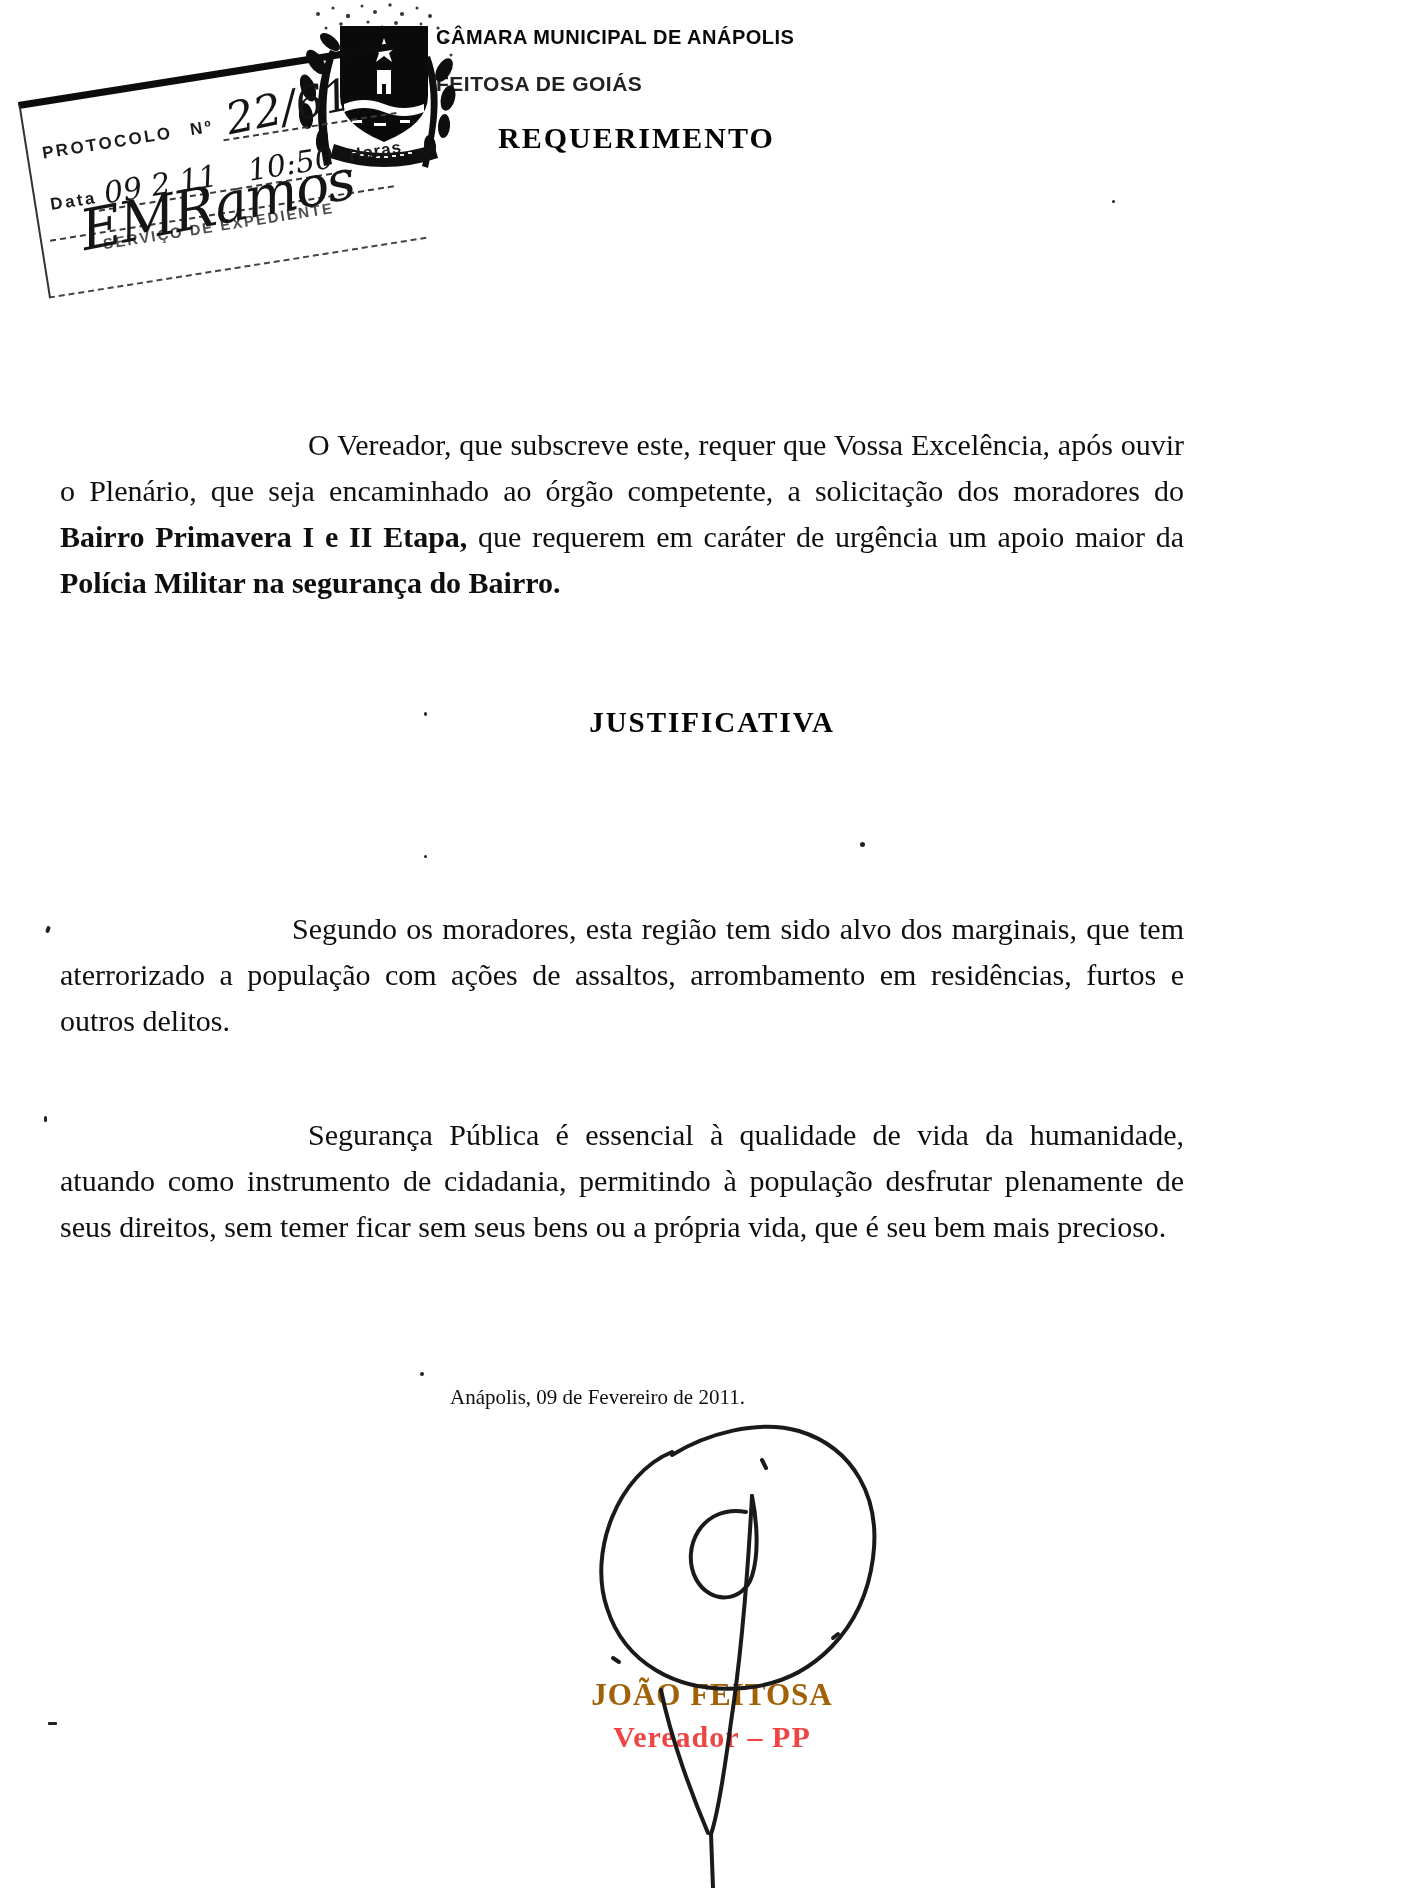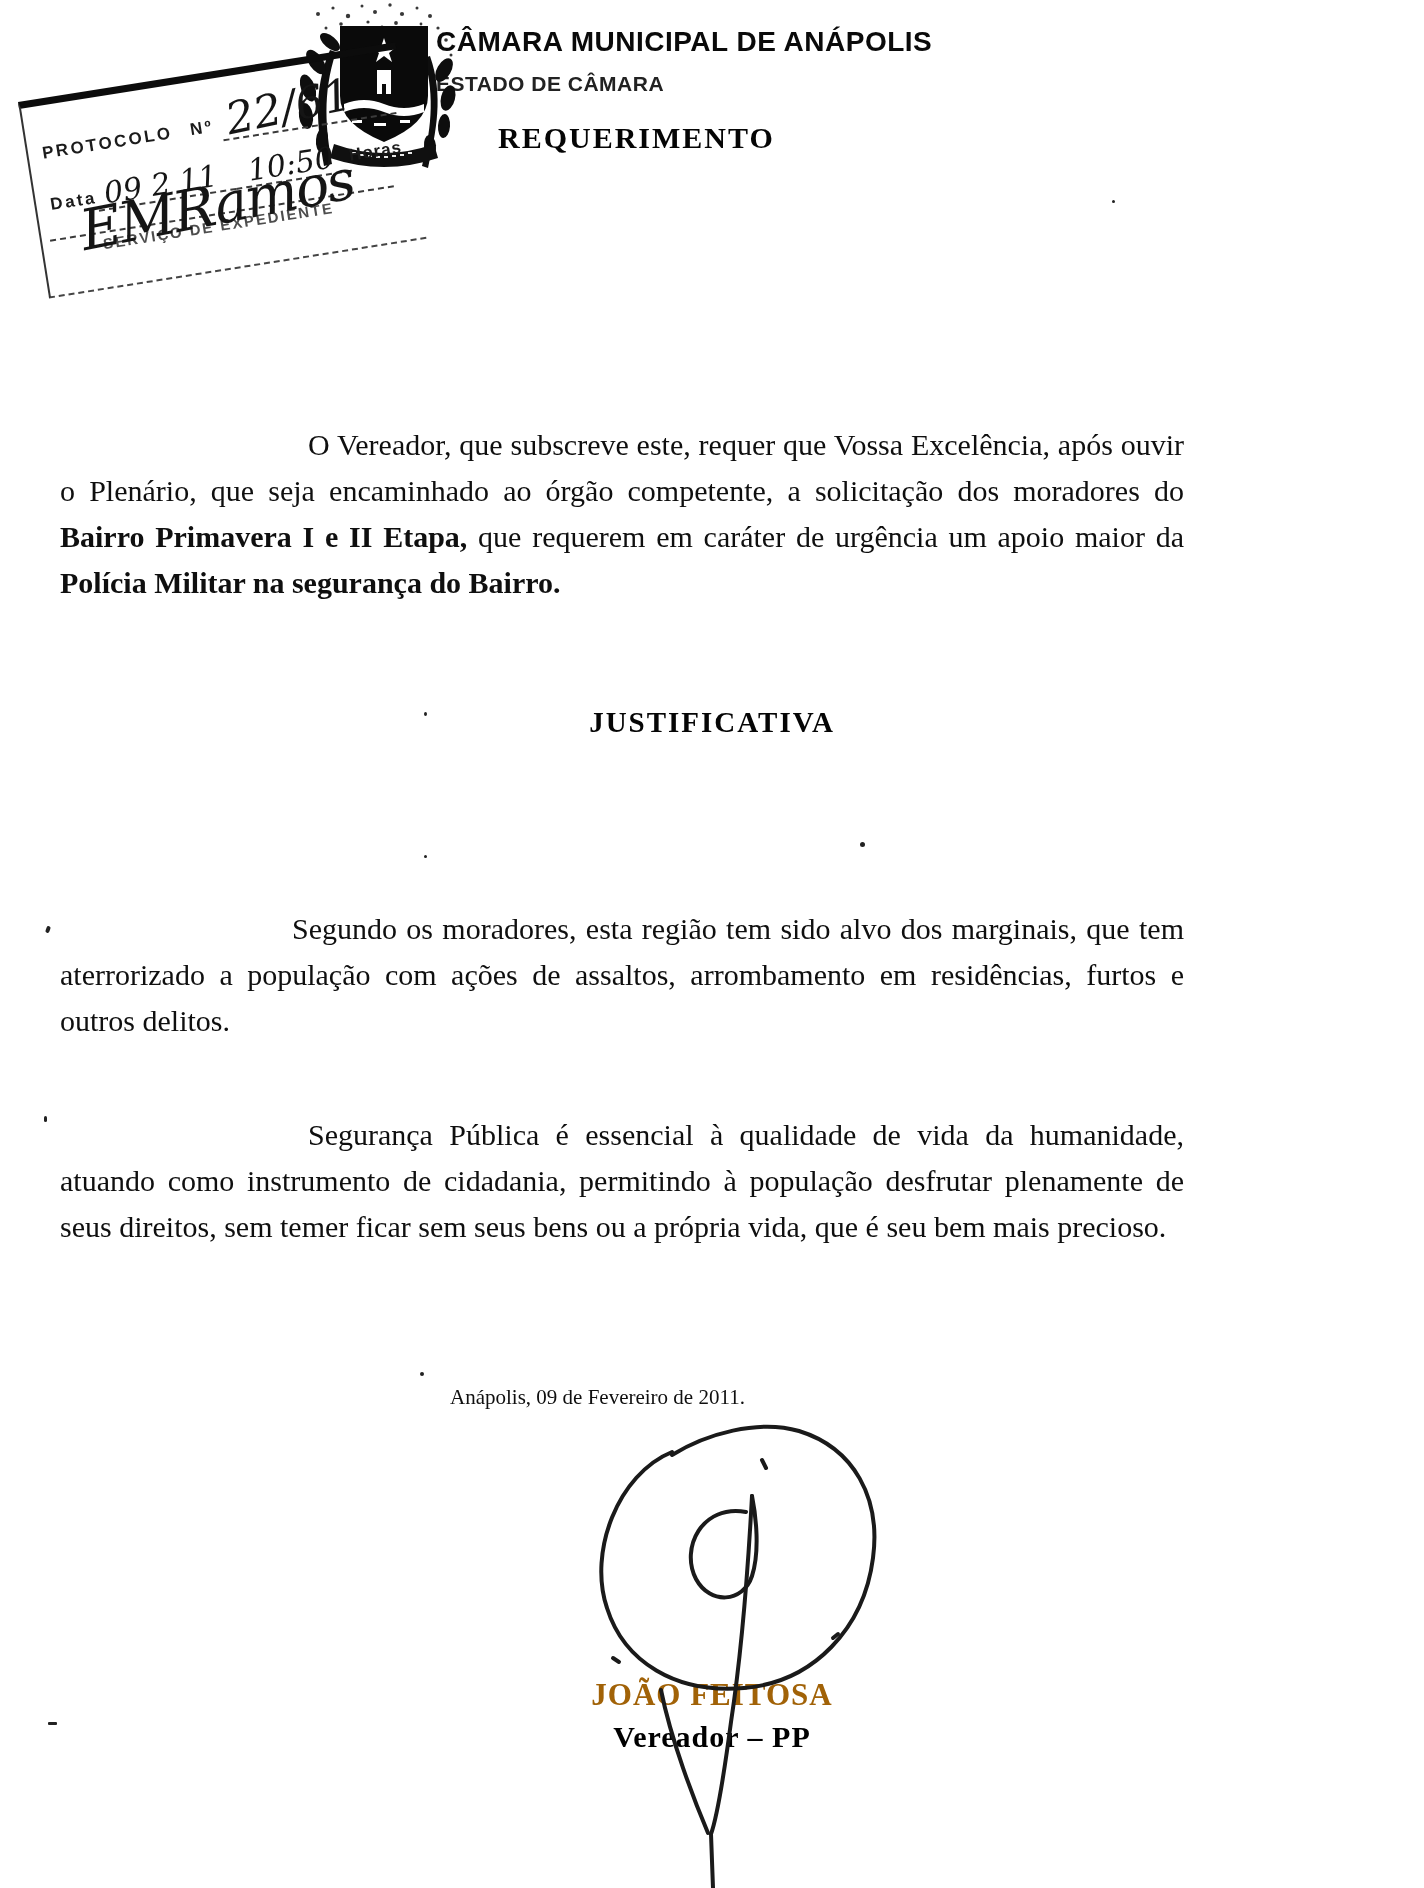--- a/index.html
+++ b/index.html
@@ -6,21 +6,21 @@
   body{
     width:1424px;height:1888px;position:relative;background:#ffffff;
     font-family:"Liberation Serif","DejaVu Serif",serif;color:#111;
     overflow:hidden;
   }
   .abs{position:absolute;}
 
   
   .org-name{
     left:436px;top:26px;font-family:"Liberation Sans","DejaVu Sans",sans-serif;
-    font-weight:bold;font-size:28px;letter-spacing:.5px;color:#0a0a0a;
+    font-weight:bold;font-size:20px;letter-spacing:.5px;color:#0a0a0a;
   }
   .org-state{
     left:436px;top:72px;font-family:"Liberation Sans","DejaVu Sans",sans-serif;
     font-weight:bold;font-size:21px;letter-spacing:.5px;color:#222;
   }
   .doc-title{
     left:487px;top:121px;font-weight:bold;font-size:30px;letter-spacing:2px;color:#050505;margin-left:11px;
   }
 
   
@@ -75,21 +75,21 @@
   }
   .dateline{left:450px;top:1385px;font-size:21px;color:#0f0f0f;}
 
   
   .sig-name{
     left:0;top:1677px;width:1424px;text-align:center;font-weight:bold;font-size:31px;
     letter-spacing:1px;color:#a16207;
   }
   .sig-title{
     left:0;top:1720px;width:1424px;text-align:center;font-weight:bold;font-size:30px;
-    letter-spacing:1px;color:#000000;
+    letter-spacing:1px;color:#ef4444;
   }
 
   
   .speck{position:absolute;background:#222;border-radius:50%;}
 
   svg{display:block;}
 </style>
 </head>
 <body>
 
@@ -157,21 +157,21 @@
         <rect x="98" y="156" width="4" height="2"></rect>
         <rect x="106" y="156" width="4" height="2"></rect>
         <rect x="114" y="155" width="4" height="2"></rect>
         <rect x="122" y="154" width="4" height="2"></rect>
         <rect x="130" y="152" width="4" height="2"></rect>
       </g>
   </svg>
 </div>
 
 <div class="abs org-name">CÂMARA MUNICIPAL DE ANÁPOLIS</div>
-<div class="abs org-state">ESTADO DE CÂMARA</div>
+<div class="abs org-state">FEITOSA DE GOIÁS</div>
 <div class="abs doc-title">REQUERIMENTO</div>
 
 <div class="abs stamp">
   <div class="stamp-row r1">
     <span class="print">PROTOCOLO</span>
     <span class="print nsup">Nº</span>
     <span class="fill-line">
         <span class="hand hand-number">22/61</span>
       </span>
   </div>

